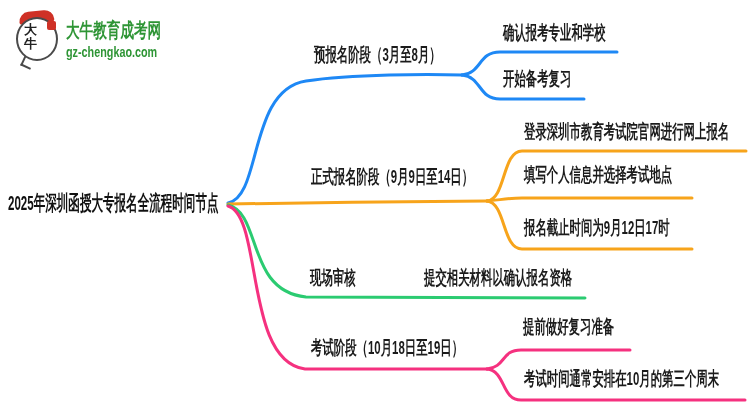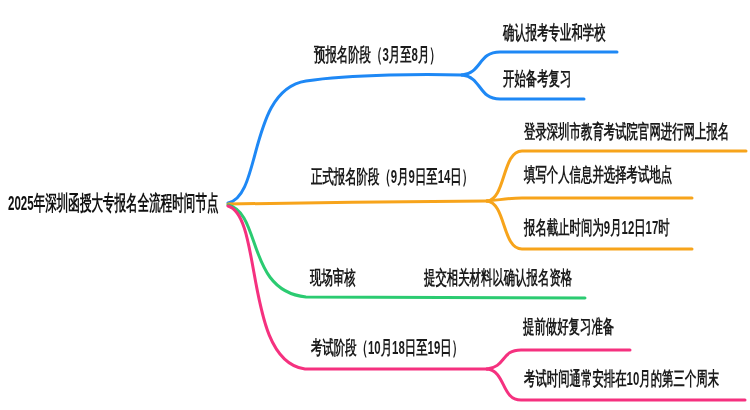--- a/index.html
+++ b/index.html
@@ -66,20 +66,29 @@
     <path d="M 487 201 C 500 200 508 198 522 198 L 692 198" stroke="#f7a41b"></path>
     <path d="M 487 201 C 506 203 502 249 522 249 L 692 249" stroke="#f7a41b"></path>
 
     <path d="M 228 205 C 262 213 246 291 306 297 L 585 298" stroke="#2bcb71"></path>
 
     <path d="M 228 206 C 263 216 244 361 305 369 L 487 369" stroke="#f5317f"></path>
     <path d="M 487 369 C 506 367 501 350 521 350 L 630 350" stroke="#f5317f"></path>
     <path d="M 487 369 C 506 371 501 400 521 400 L 745 400" stroke="#f5317f"></path>
   </svg>
 
+  <div class="logo">
+    <div class="logo-arc" style="background: rgb(207, 49, 38);"></div>
+    <div class="bubble-tail"></div>
+    <div class="bubble"></div>
+    <div class="bubble-text">大牛</div>
+    <div class="logo-seal" style="background: rgb(207, 49, 38);"></div>
+    <div class="site-name" style="color: rgb(46, 149, 53);">大牛教育成考网</div>
+    <div class="site-url" style="color: rgb(46, 149, 53);">gz-chengkao.com</div>
+  </div>
 
   <div class="central">2025年深圳函授大专报名全流程时间节点</div>
 
   <div class="label" style="left:314px;top:44px;">预报名阶段（3月至8月）</div>
   <div class="label" style="left:503px;top:22px;">确认报考专业和学校</div>
   <div class="label" style="left:503px;top:68px;">开始备考复习</div>
 
   <div class="label" style="left:311px;top:166px;">正式报名阶段（9月9日至14日）</div>
   <div class="label" style="left:524px;top:121px;">登录深圳市教育考试院官网进行网上报名</div>
   <div class="label" style="left:524px;top:164px;">填写个人信息并选择考试地点</div>

